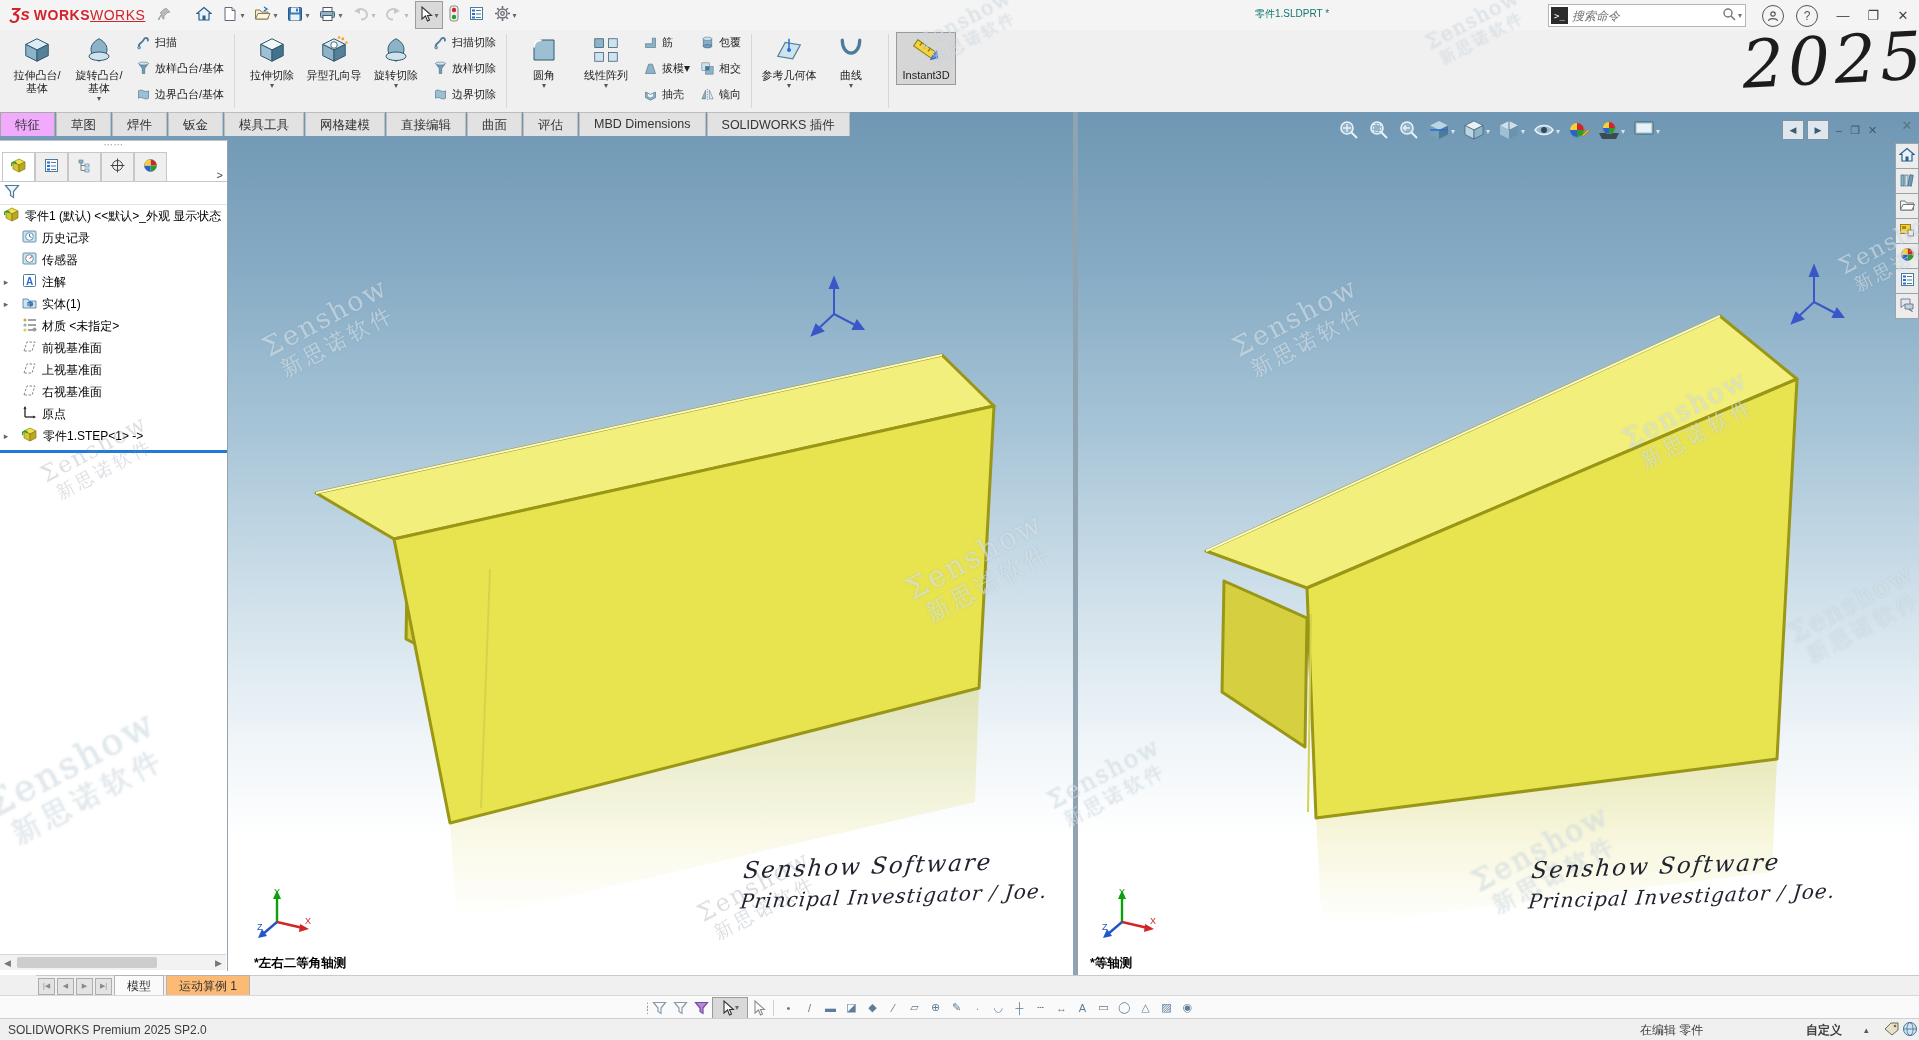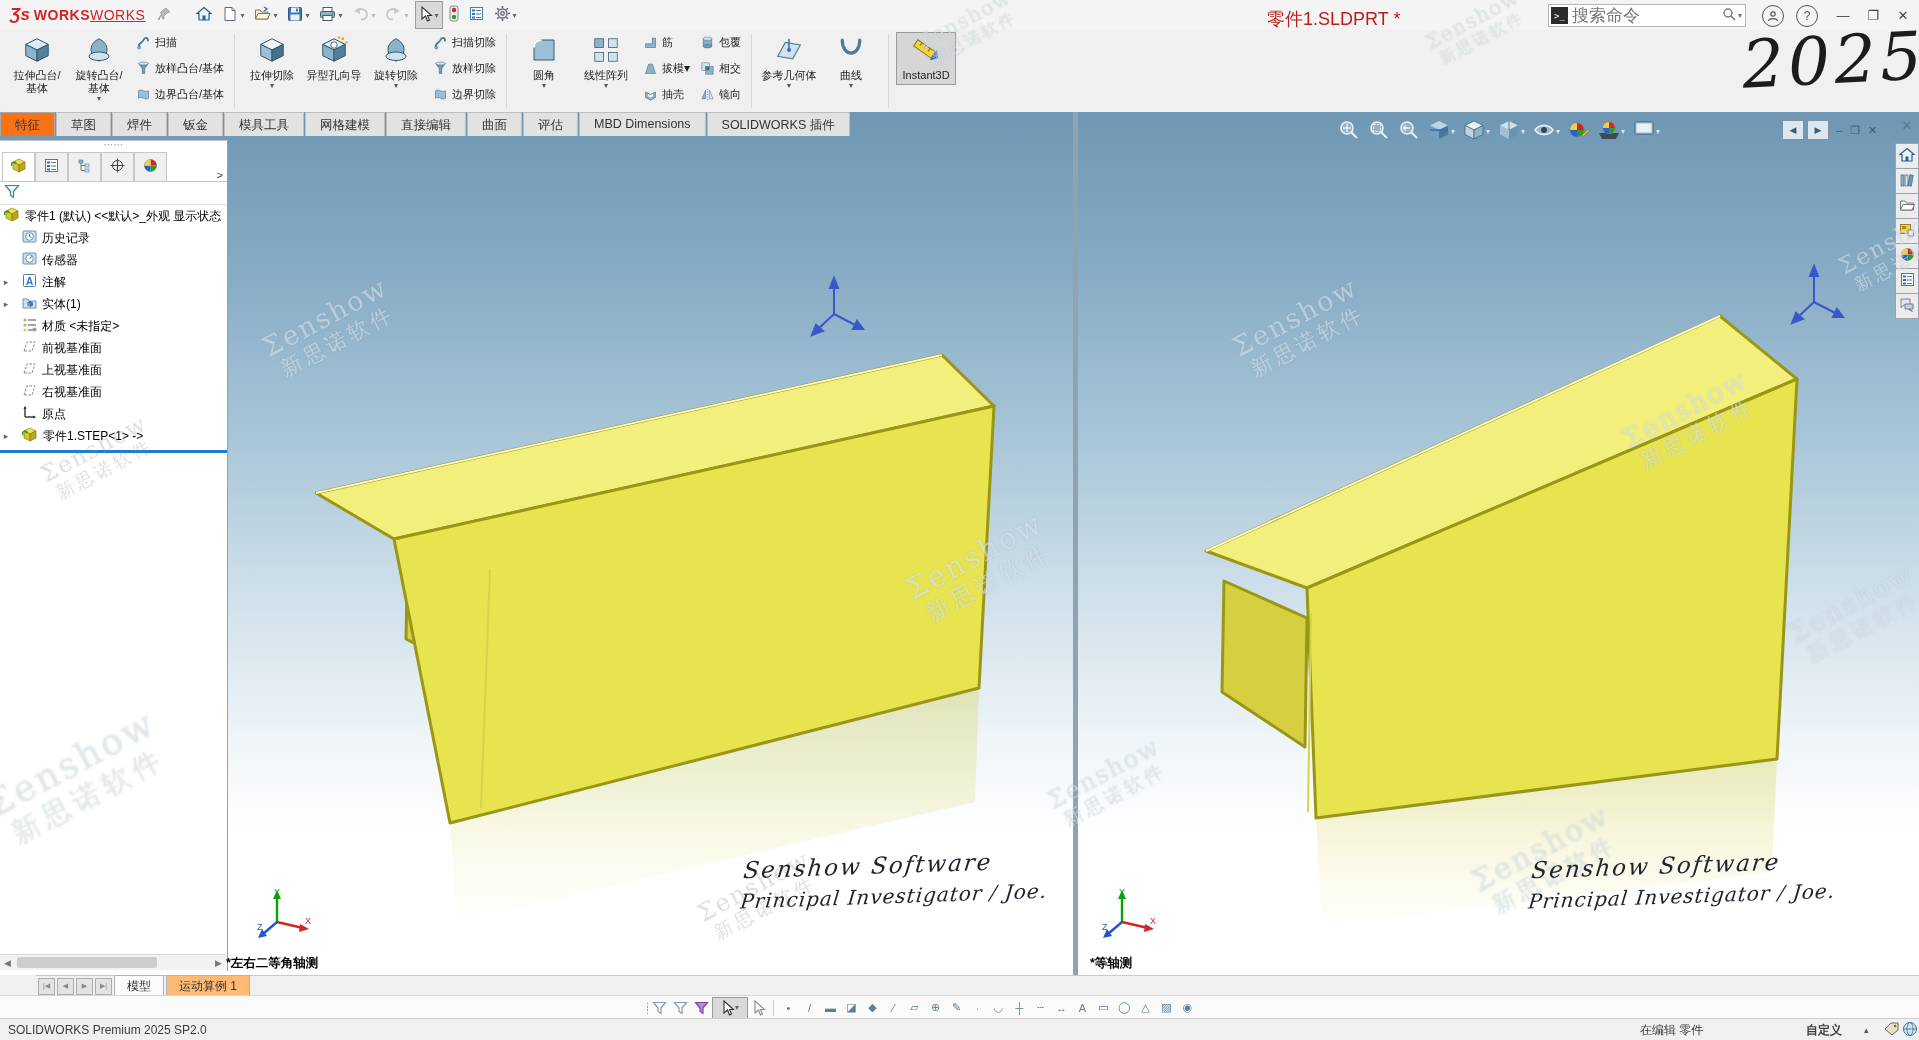--- a/index.html
+++ b/index.html
@@ -12,44 +12,44 @@
   #logo .ds{color:#d2232a;font-weight:bold;font-style:italic;font-size:17px;margin-right:4px;}
   #logo .solid{color:#d2232a;font-weight:bold;font-size:14px;letter-spacing:.5px;}
   #logo .works{color:#d2232a;font-size:14px;letter-spacing:.5px;text-decoration:underline;}
   #menu-items{display:flex;margin-left:60px;}
   .menu-item{padding:6px 12px;font-size:13px;color:#222;cursor:default;}
   #quickbar{display:flex;align-items:center;margin-left:18px;}
   .qbtn{display:flex;align-items:center;padding:2px 3px;margin:0 1px;border:1px solid transparent;height:22px;}
   .qbtn.active{background:#d9d9d9;border:1px solid #9c9c9c;}
   .qbtn .dd{font-size:8px;color:#666;margin-left:2px;}
   .qbtn.disabled{opacity:.4;}
-  #doc-title{position:absolute;left:1255px;top:7px;font-size:18px;color:#b91c1c;margin-left:12px;}
+  #doc-title{position:absolute;left:1255px;top:7px;font-size:10px;color:#0f766e;}
   #searchbox{position:absolute;left:1548px;top:4px;width:196px;height:21px;background:#fff;border:1px solid #b5b5b5;display:flex;align-items:center;}
   #searchbox .prompt{width:17px;height:17px;background:#2b2b2b;color:#fff;font-size:9px;display:flex;align-items:center;justify-content:center;margin-left:2px;font-family:"DejaVu Sans Mono",monospace;}
-  #searchbox input{border:none;outline:none;flex:1;font-size:17px;padding:0 4px;color:#444;background:transparent;min-width:0;}
+  #searchbox input{border:none;outline:none;flex:1;font-size:12px;padding:0 4px;color:#444;background:transparent;min-width:0;font-style:italic;}
   #searchbox .mag{color:#777;font-size:13px;margin-right:2px;}
   #searchbox .dd{font-size:8px;color:#777;margin-right:3px;}
   .winbtn{position:absolute;top:3px;width:26px;height:24px;display:flex;align-items:center;justify-content:center;color:#444;font-size:13px;}
   .circbtn{position:absolute;top:5px;width:20px;height:20px;border:1.4px solid #555;border-radius:50%;display:flex;align-items:center;justify-content:center;font-size:12px;color:#555;}
   
   #ribbon{left:0;top:30px;width:1919px;height:82px;background:#f0f0f0;border-bottom:1px solid #d5d5d5;display:flex;align-items:stretch;}
   .rb-group{display:flex;align-items:flex-start;padding:2px 6px 0 6px;}
   .rb-sep{width:1px;background:#d8d8d8;margin:4px 0;}
   .bigbtn{display:flex;flex-direction:column;align-items:center;width:56px;padding:2px 1px;margin:0 1px;border:1px solid transparent;}
   .bigbtn .lbl{font-size:11px;line-height:13px;text-align:center;color:#222;margin-top:1px;}
   .bigbtn .dd{font-size:8px;color:#555;line-height:8px;}
   .bigbtn.pressed{background:#d6d6d6;border:1px solid #9a9a9a;}
   .smallcol{display:flex;flex-direction:column;justify-content:flex-start;margin-left:2px;}
   .smallbtn{display:flex;align-items:flex-start;height:20px;padding:1px 4px;margin:2px 0;}
   .smallbtn .lbl{font-size:11px;margin-left:4px;white-space:nowrap;color:#222;}
   #year-script{left:1742px;top:22px;font-family:"DejaVu Serif",serif;font-style:italic;font-size:66px;color:#1c1c1c;transform:rotate(-3deg);letter-spacing:4px;}
   
   #tabrow{left:0;top:112px;width:790px;height:24px;display:flex;z-index:30;}
   .rtab{padding:4px 14px 3px 14px;font-size:12.5px;color:#333;background:#e2e2e2;border:1px solid #bdbdbd;border-bottom:none;margin-right:1px;white-space:nowrap;}
-  .rtab.active{background:#f97316;border-color:#a8a8a8;}
+  .rtab.active{background:#f0abfc;border-color:#a8a8a8;}
   
   #main{left:0;top:112px;width:1919px;height:863px;overflow:hidden;}
   .vp{background:linear-gradient(180deg,#6f97b3 0%,#86abc4 18%,#a9c6d8 38%,#cfe0ea 56%,#eef4f8 72%,#ffffff 84%,#ffffff 100%);}
   #vp-left{left:0;top:0;width:1073px;height:863px;}
   #vp-divider{left:1073px;top:0;width:5px;height:863px;background:#8fa3b0;}
   #vp-right{left:1078px;top:0;width:817px;height:863px;}
   #taskstrip{left:1895px;top:0;width:24px;height:863px;background:linear-gradient(180deg,#6f97b3 0%,#86abc4 18%,#a9c6d8 38%,#cfe0ea 56%,#eef4f8 72%,#ffffff 84%);display:flex;flex-direction:column;align-items:center;}
   #taskstrip .close{color:#5a7486;font-size:13px;margin:6px 0 10px 0;}
   .taskbtn{width:22px;height:24px;background:#ececec;border:1px solid #9aa4ab;display:flex;align-items:center;justify-content:center;margin-bottom:0px;border-top:none;}
   .taskbtn:first-of-type{border-top:1px solid #9aa4ab;}
@@ -850,21 +850,21 @@
       </div>
     </div>
   <div id="vpctrl" class="abs">
     <span class="vpc">◀</span>
     <span class="vpc">▶</span>
     <span class="vpg">–</span>
     <span class="vpg">❐</span>
     <span class="vpg">✕</span>
   </div>
 
-  <div class="abs view-anno" style="left:226px;top:843px;">*左右二等角轴测</div>
+  <div class="abs view-anno" style="left:254px;top:843px;">*左右二等角轴测</div>
   <div class="abs view-anno" style="left:1090px;top:843px;">*等轴测</div>
 
   <div class="abs signature" style="left:742px;top:740px;">
     <div class="l1">Senshow Software</div>
     <div class="l2">Principal Investigator / Joe.</div>
   </div>
   <div class="abs signature" style="left:1530px;top:740px;">
     <div class="l1">Senshow Software</div>
     <div class="l2">Principal Investigator / Joe.</div>
   </div>

